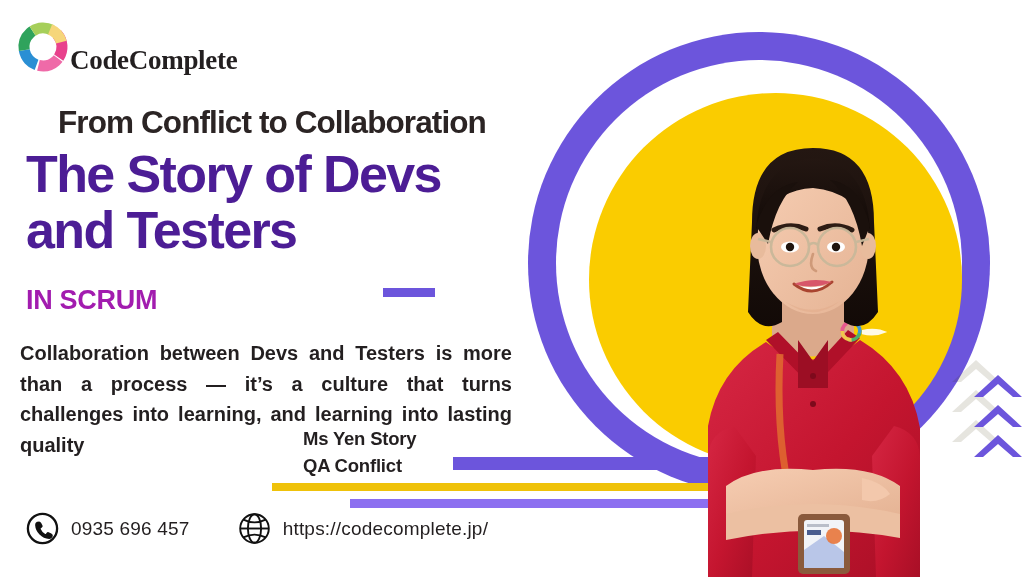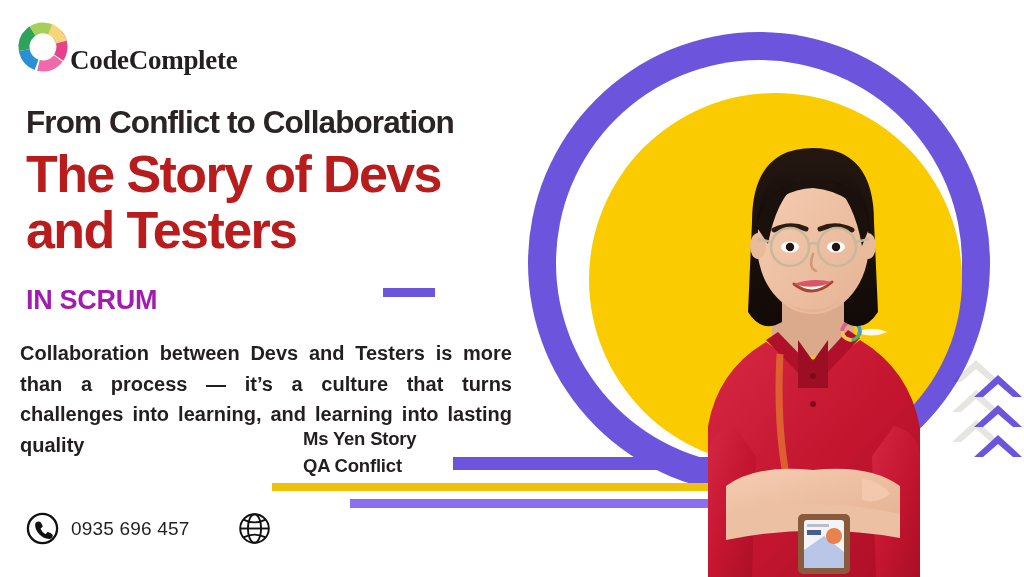--- a/index.html
+++ b/index.html
@@ -91,25 +91,26 @@
   
   .copy { position:absolute; left:26px; top:104px; width:510px; z-index:8; }
 
   .kicker {
     font-size:31.5px;
     font-weight:bold;
     color:#2B2424;
     letter-spacing:-.9px;
     line-height:1.15;
     white-space:nowrap;
+    margin-left:32px;
   }
   .headline {
     font-size:52px;
     font-weight:bold;
-    color:#b91c1c;
+    color:#4c1d95;
     letter-spacing:-1.6px;
     line-height:1.08;
     margin-top:6px;
     max-width:500px;
   }
   .subkicker {
     font-size:27px;
     font-weight:bold;
     color:#a21caf;
     letter-spacing:-.3px;
@@ -364,16 +365,17 @@
         <svg viewBox="0 0 33 33" xmlns="http://www.w3.org/2000/svg">
           <g fill="none" stroke="#111111" stroke-width="1.9">
             <circle cx="16.5" cy="16.5" r="14.3"></circle>
             <ellipse cx="16.5" cy="16.5" rx="6.6" ry="14.3"></ellipse>
             <line x1="2.2" y1="16.5" x2="30.8" y2="16.5"></line>
             <path d="M5.4 7.6 q11.1 5.6 22.2 0"></path>
             <path d="M5.4 25.4 q11.1 -5.6 22.2 0"></path>
           </g>
         </svg>
       </span>
+      <span class="contact-text">https://codecomplete.jp/</span>
     </div>
   </div>
 
 </div>
 
 </body></html>

